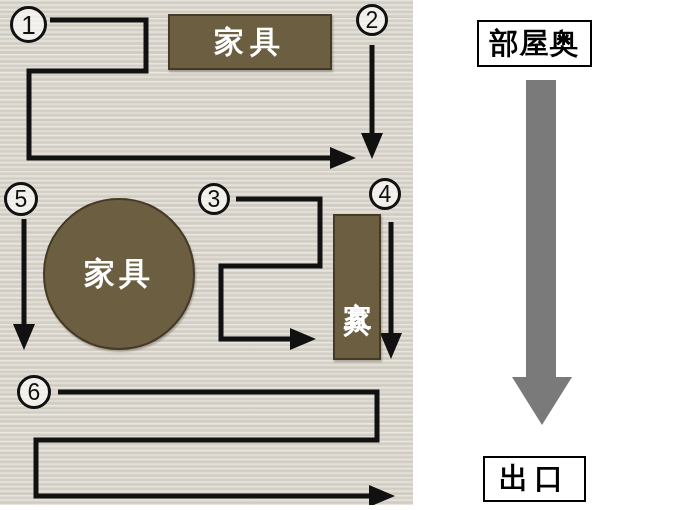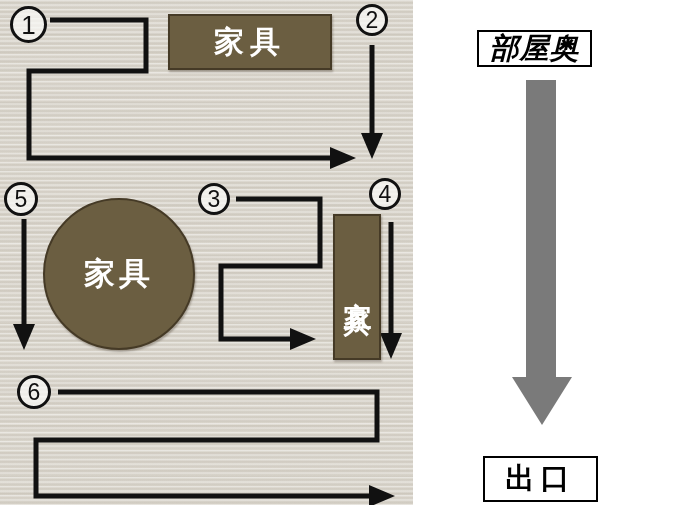--- a/index.html
+++ b/index.html
@@ -44,22 +44,22 @@
   .b3 { left:198px; top:183px; width:32px; height:32px; }
   .b4 { left:369px; top:178px; width:32px; height:32px; }
   .b5 { left:4px;   top:182px; width:34px; height:34px; }
   .b6 { left:17px;  top:375px; width:34px; height:34px; }
   
   .legend-box {
     position:absolute; background:#fff; border:2px solid #000; color:#000;
     display:flex; align-items:center; justify-content:center;
     font-size:29px; font-weight:600; letter-spacing:1px;
   }
-  .legend-top    { left:477px; top:30px;  width:115px; height:37px;font-style:italic; }
-  .legend-bottom { left:483px; top:456px; width:115px; height:46px; letter-spacing:6px; }
+  .legend-top    { left:477px; top:20px;  width:115px; height:47px; }
+  .legend-bottom { left:483px; top:456px; width:103px; height:46px; letter-spacing:6px; }
   .big-arrow-shaft { position:absolute; left:526px; top:80px; width:30px; height:298px; background:#7a7a7a; }
   .big-arrow-head  { position:absolute; left:512px; top:377px; width:0; height:0;
                      border-left:30px solid transparent; border-right:30px solid transparent;
                      border-top:48px solid #7a7a7a; }
 </style>
 </head>
 <body>
 
 <div class="stage">
 

